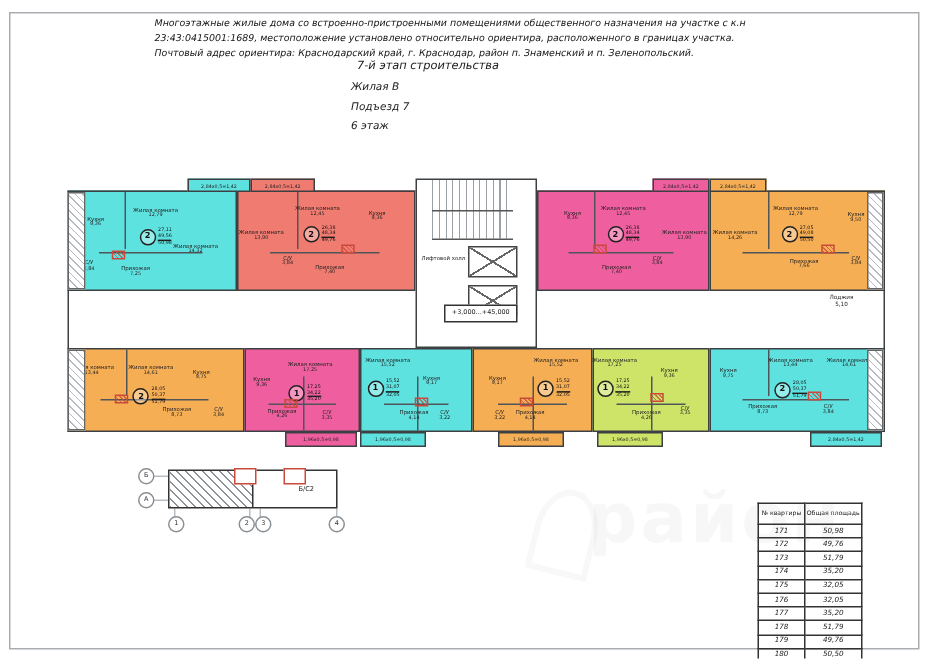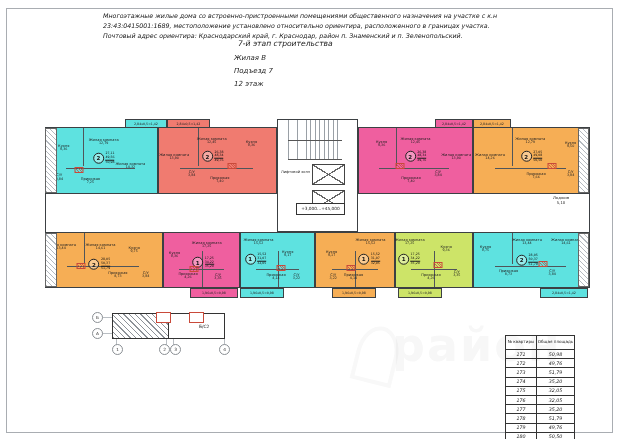--- a/index.html
+++ b/index.html
@@ -78,21 +78,21 @@
 <div class="frame"></div>
 
 <div class="hdr">
   <div>Многоэтажные жилые дома со встроенно-пристроенными помещениями общественного назначения на участке с к.н</div>
   <div>23:43:0415001:1689, местоположение установлено относительно ориентира, расположенного в границах участка.</div>
   <div>Почтовый адрес ориентира: Краснодарский край, г. Краснодар, район п. Знаменский и п. Зеленопольский.</div>
 </div>
 <div class="stage">7-й этап строительства</div>
 <div class="sub" style="top:54px">Жилая В</div>
 <div class="sub" style="top:67px">Подъезд 7</div>
-<div class="sub" style="top:80px">12 этаж</div>
+<div class="sub" style="top:80px">6 этаж</div>
 
 <div class="plan-outline"></div>
 <div id="plan">
     <div class="apt" style="left: 45px; top: 127px; width: 113px; height: 67px; background: rgb(94, 226, 224);">
       <div class="wall-v" style="left: 33%; top: 0px; width: 0.8px; height: 58%;"></div>
       <div class="wall-h" style="left: 18%; top: 62%; width: 62%; height: 0.8px;"></div>
       <div class="room" style="left: 16%; top: 30%;">
         <span class="rn">Кухня</span>
         <span class="ra">9,36</span>
       </div>

